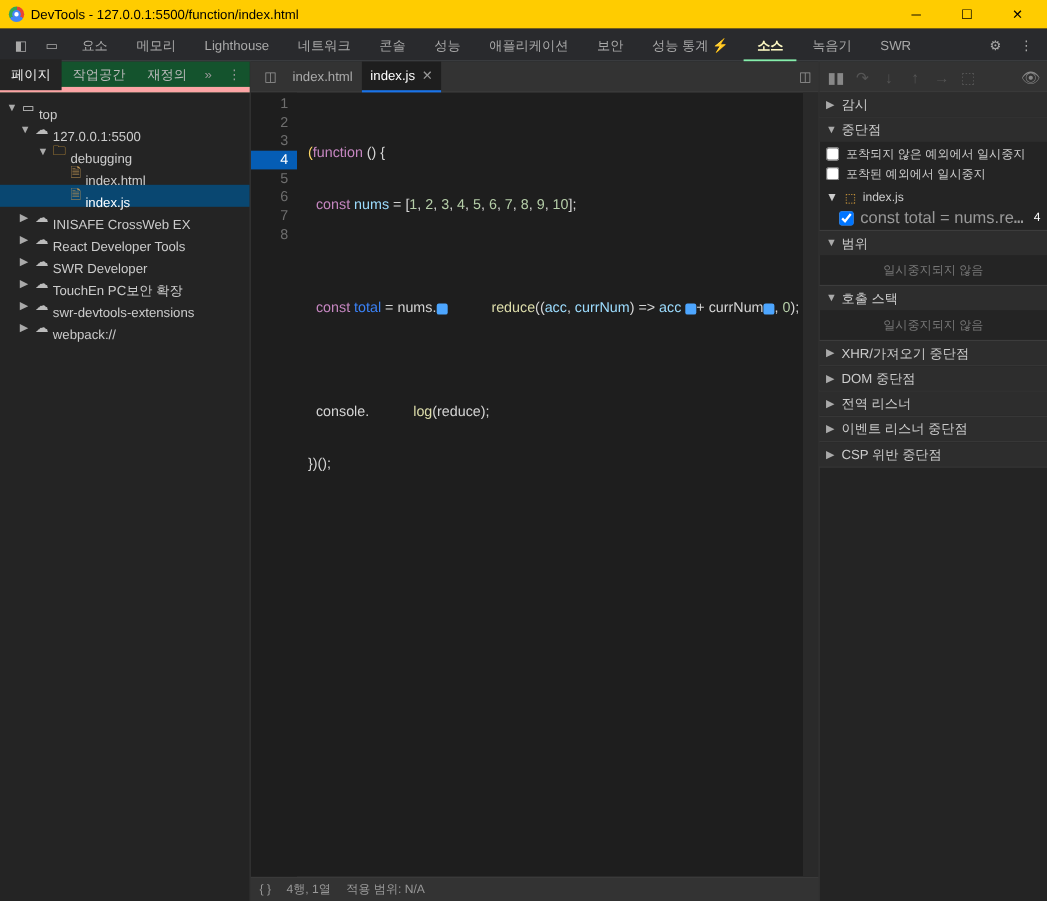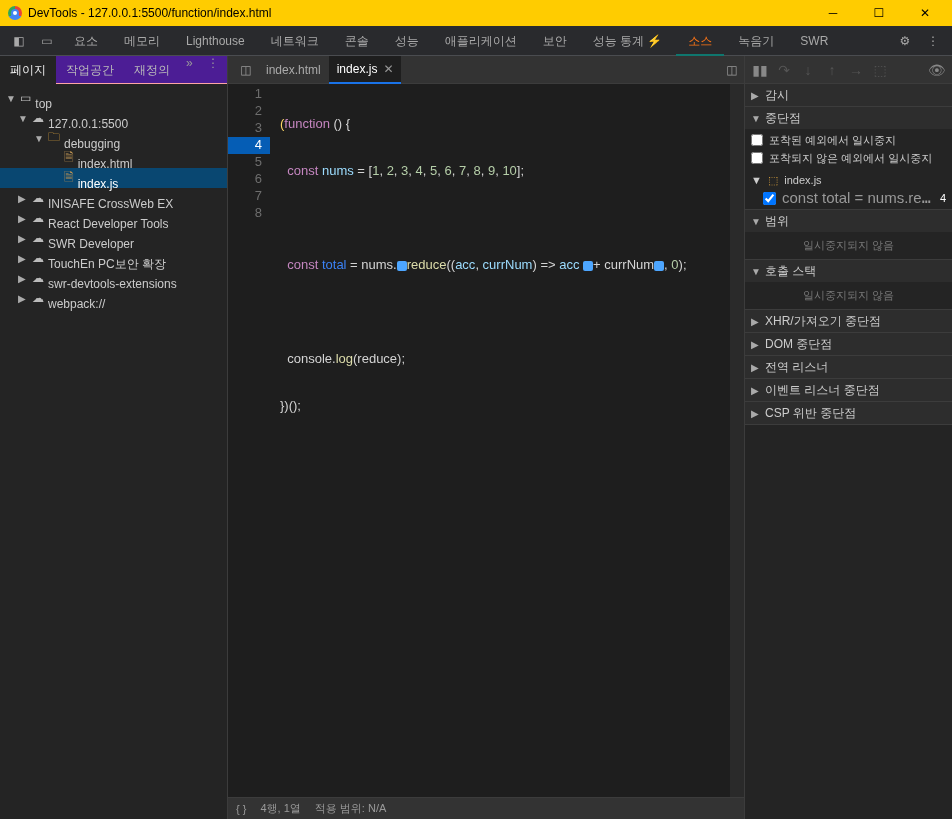--- a/index.html
+++ b/index.html
@@ -5,27 +5,27 @@
 * { margin: 0; padding: 0; box-sizing: border-box; font-family: "Segoe UI", Arial, sans-serif; }
 body { width: 952px; height: 819px; background: #1e1e1e; color: #ccc; overflow: hidden; font-size: 12px; }
 .titlebar { height: 26px; background: #ffcc00; display: flex; align-items: center; padding: 0 4px; color: #000; }
 .titlebar .title { flex: 1; font-size: 12px; padding-left: 4px; display: flex; align-items: center; gap: 6px; }
 .titlebar .wbtn { width: 46px; height: 26px; display: flex; align-items: center; justify-content: center; cursor: pointer; }
 .chrome-icon { width: 14px; height: 14px; border-radius: 50%; background: conic-gradient(#ea4335 0 120deg, #4285f4 120deg 240deg, #34a853 240deg 360deg); position: relative; }
 .chrome-icon::after { content: ""; position: absolute; inset: 3px; background: #fff; border-radius: 50%; border: 2px solid #4285f4; }
 
 .mainmenu { height: 30px; background: #292a2d; border-bottom: 1px solid #4a4c50; display: flex; align-items: center; padding: 0 6px; gap: 2px; }
 .mainmenu .mitem { padding: 0 12px; height: 30px; line-height: 30px; font-size: 12px; color: #a9a9a9; cursor: pointer; }
-.mainmenu .mitem.active { color: #f97316; border-bottom: 2px solid #0f766e; }
+.mainmenu .mitem.active { color: #fef9c3; border-bottom: 2px solid #86efac; font-weight: bold; }
 .mainmenu .iconbtn { width: 26px; height: 26px; display: flex; align-items: center; justify-content: center; color: #a9a9a9; cursor: pointer; }
 .mainmenu .spacer { flex: 1; }
 
 .content { display: flex; height: calc(100% - 56px); }
 .leftpane { width: 228px; background: #242424; display: flex; flex-direction: column; border-right: 1px solid #3c3c3c; }
-.tabstrip { height: 28px; background: #4c1d95; display: flex; border-bottom: 1px solid #fca5a5; }
+.tabstrip { height: 28px; background: #14532d; display: flex; align-items: center; border-bottom: 5px solid #fca5a5; }
 .tabstrip .tab { padding: 0 10px; height: 28px; line-height: 28px; font-size: 12px; color: #bbb; cursor: pointer; }
 .tabstrip .tab.active { color: #eee; background: #242424; }
 .tabstrip .chev { padding: 0 6px; color: #999; cursor: pointer; }
 .tabstrip .more { padding: 0 8px; color: #999; cursor: pointer; }
 .tree { padding: 4px 0; overflow: auto; }
 .tree .row { display: flex; align-items: center; height: 20px; padding-left: 6px; cursor: pointer; gap: 4px; white-space: nowrap; }
 .tree .row.sub1 { padding-left: 18px; } .tree .row.sub2 { padding-left: 34px; } .tree .row.sub3 { padding-left: 50px; }
 .tree .row.sel { background: #094771; color: #fff; }
 .tree .tri { width: 10px; color: #aaa; font-size: 10px; }
 .tree .folder { color: #e8ab3f; }
@@ -39,23 +39,23 @@
 .filetabs .ftab { display: flex; align-items: center; padding: 0 8px; height: 28px; gap: 6px; cursor: pointer; color: #aaa; }
 .filetabs .ftab.active { background: #1e1e1e; color: #fff; border-bottom: 2px solid #1a73e8; }
 .filetabs .ftab .close { font-size: 12px; color: #999; }
 .filetabs .spacer { flex: 1; }
 
 .editor { flex: 1; display: flex; font-family: Consolas, monospace; font-size: 13px; overflow: hidden; position: relative; }
 .gutter { width: 42px; background: #1e1e1e; text-align: right; color: #6e6e6e; padding-top: 2px; }
 .gutter .ln { height: 17px; padding-right: 8px; position: relative; }
 .gutter .ln.bp { background: #055db5; color: #fff; }
 .gutter .ln.bp::before { content: ""; position: absolute; right: -8px; top: 0; border: 8.5px solid transparent; border-left-color: #055db5; }
-.code { flex: 1; padding-top: 2px; white-space: pre; padding-left: 10px; overflow: auto; }
+.code { flex: 1; padding-top: 17px; white-space: pre; padding-left: 10px; overflow: auto; }
 .code .cl { height: 17px; }
-.kw { color: #c586c0; } .id { color: #9cdcfe; } .fn { color: #dcdcaa; } .num { color: #b5cea8; } .op { color: #d4d4d4; } .pn { color: #ffd866; }
+.kw { color: #c586c0; } .id { color: #9cdcfe; } .fn { color: #dcdcaa; margin-left: 40px; } .num { color: #b5cea8; } .op { color: #d4d4d4; } .pn { color: #ffd866; }
 .const { color: #3b82f6; }
 .arrowbp { display:inline-block; width:10px;height:10px; background:#4da6ff; border-radius:2px; vertical-align:middle;}
 .scrollbar-v { position: absolute; right: 0; top: 0; bottom: 0; width: 14px; background: #2a2a2a; }
 .statusbar { height: 22px; background: #333; display: flex; align-items: center; padding: 0 8px; color: #999; font-size: 11px; gap: 14px; border-top: 1px solid #3c3c3c;}
 
 .rightpane { width: 208px; background: #242424; border-left: 1px solid #3c3c3c; display: flex; flex-direction: column; }
 .rtoolbar { height: 28px; display: flex; align-items: center; background: #333; border-bottom: 1px solid #3c3c3c; padding: 0 4px; gap: 2px; }
 .rtoolbar .btn { width: 22px; height: 22px; display: flex; align-items: center; justify-content: center; color: #888; cursor: pointer; font-size: 14px; }
 .rtoolbar .btn.disabled { color: #555; }
 .section { border-bottom: 1px solid #3c3c3c; }
@@ -222,25 +222,25 @@
         </div>
       </div>
     <div class="section">
       <div class="hdr">
           <span class="tri">▼</span>
           <span>중단점</span>
         </div>
       <div class="body">
         <div class="chk">
             <input type="checkbox" style="">
-            <span>포착된 예외에서 일시중지</span>
+            <span>포착되지 않은 예외에서 일시중지</span>
           </div>
         <div class="chk">
             <input type="checkbox" style="">
-            <span>포착되지 않은 예외에서 일시중지</span>
+            <span>포착된 예외에서 일시중지</span>
           </div>
         <div class="chk" style="margin-top:4px">
             <span class="tri">▼</span>
             <span class="jsicon">⬚</span>
             <span>index.js</span>
           </div>
         <div class="bpitem">
             <input type="checkbox" checked="" style="">
             <span class="bpline"><span>const total = nums.re</span><span>…</span></span>
             <span class="bpnum">4</span>

